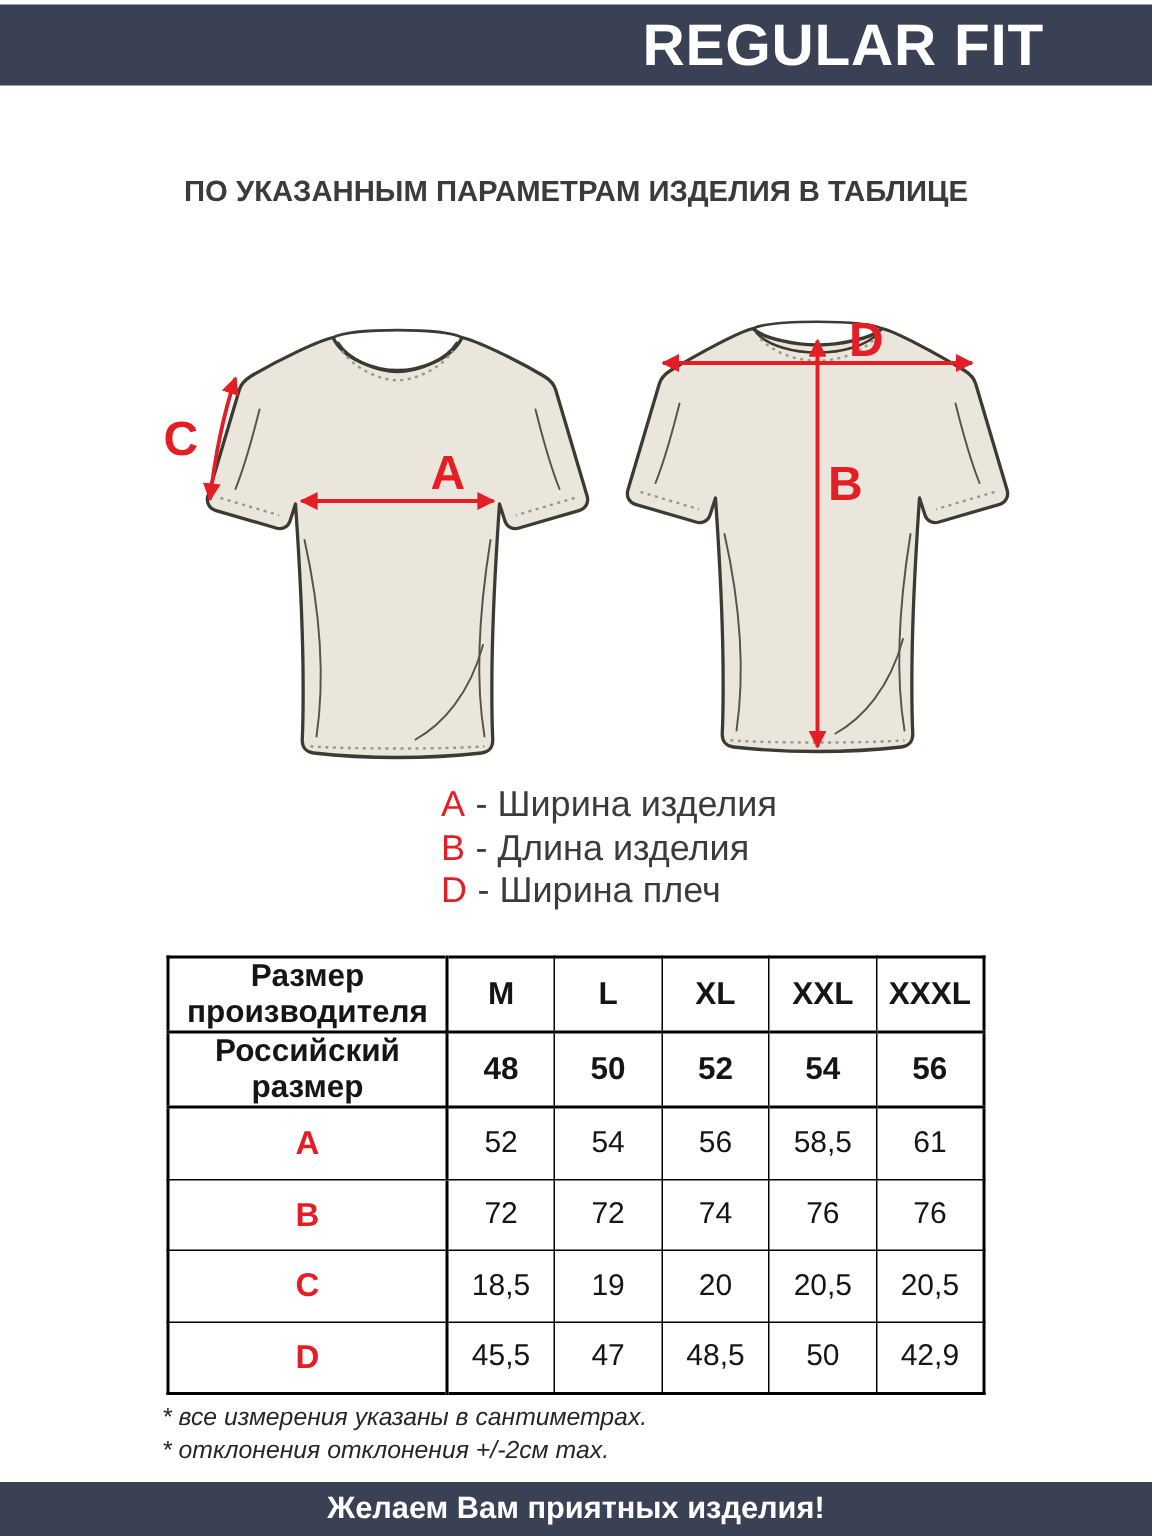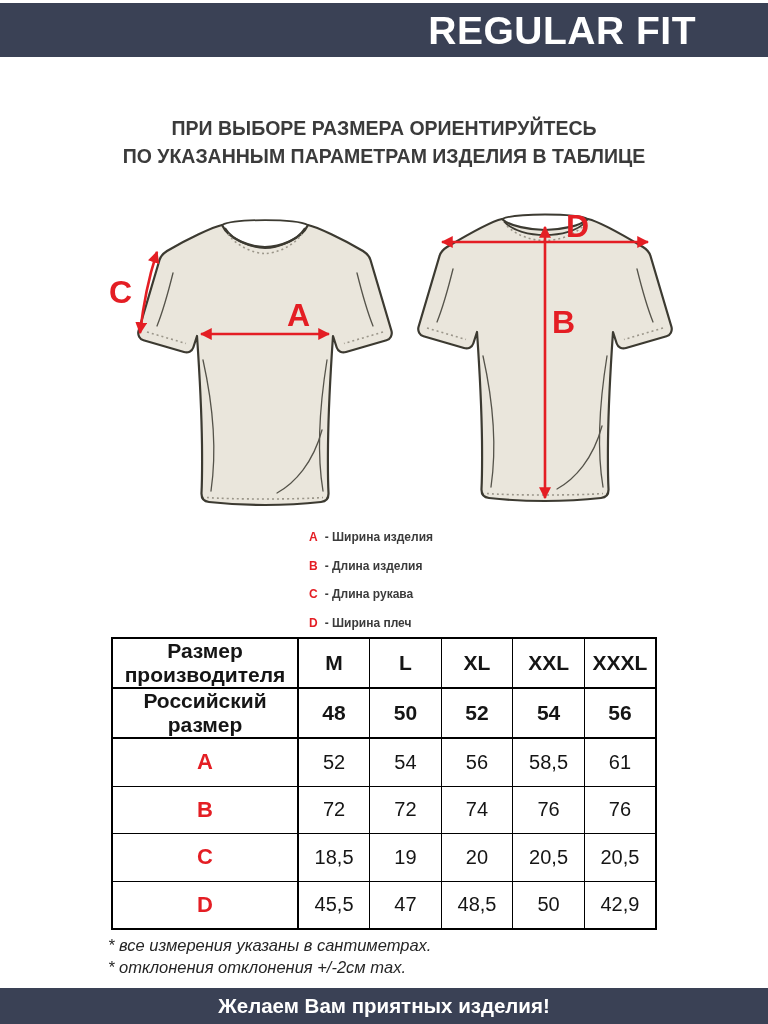--- a/index.html
+++ b/index.html
@@ -16,21 +16,21 @@
   .top-bar .title{color:#ffffff;font-weight:bold;font-size:39px;letter-spacing:.5px;line-height:1;}
   
   .intro{
     position:absolute;top:114px;left:0;width:768px;text-align:center;
     color:#3b3b3b;font-weight:bold;font-size:19.5px;line-height:28px;
   }
   
   .front-svg{position:absolute;left:95px;top:195px;}
   .back-svg{position:absolute;left:400px;top:193px;}
   
-  .legend{position:absolute;left:309px;top:523px;font-size:12px;font-weight:bold;line-height:28.5px;color:#3b3b3b;}
+  .legend{position:absolute;left:294px;top:523px;font-size:24px;font-weight:normal;line-height:28.5px;color:#3b3b3b;}
   .legend .letter{color:#e41e24;margin-right:7px;}
   
   .size-table{
     position:absolute;left:111px;top:637px;width:544px;border-collapse:collapse;
     table-layout:fixed;color:#151515;
   }
   .size-table td{
     border:1.5px solid #000;height:46.5px;text-align:center;vertical-align:middle;
     padding:0;font-size:20px;
   }
@@ -58,21 +58,20 @@
 </head>
 <body>
 
 <div class="page">
 
   <div class="top-bar">
     <span class="title">REGULAR FIT</span>
   </div>
 
   <div class="intro">
-    <div>ПРИ ВЫБОРЕ РАЗМЕРА ОРИЕНТИРУЙТЕСЬ</div>
     <div>ПО УКАЗАННЫМ ПАРАМЕТРАМ ИЗДЕЛИЯ В ТАБЛИЦЕ</div>
   </div>
 
   <svg class="front-svg" width="300" height="330" viewBox="0 0 300 330">
     <defs>
       <marker id="ahF" viewBox="0 0 10 10" refX="9" refY="5" markerWidth="4.6" markerHeight="4.6" orient="auto-start-reverse">
         <path d="M0,0 L10,5 L0,10 Z" fill="#e41e24"></path>
       </marker>
     </defs>
     <g>
@@ -137,21 +136,20 @@
       <line class="marrow" x1="42" y1="49" x2="248" y2="49" marker-start="url(#ahB)" marker-end="url(#ahB)"></line>
       <text class="mlabel" x="166" y="44">D</text>
       <line class="marrow" x1="145" y1="34" x2="145" y2="305" marker-start="url(#ahB)" marker-end="url(#ahB)"></line>
       <text class="mlabel" x="152" y="140">B</text>
     </g>
   </svg>
 
   <div class="legend">
     <div><span class="letter">A</span><span>- Ширина изделия</span></div>
     <div><span class="letter">B</span><span>- Длина изделия</span></div>
-    <div><span class="letter">C</span><span>- Длина рукава</span></div>
     <div><span class="letter">D</span><span>- Ширина плеч</span></div>
   </div>
 
   <table class="size-table">
     <colgroup>
       <col style="width:186px">
         <col style="width:71.6px">
         <col style="width:71.6px">
       <col style="width:71.6px">
         <col style="width:71.6px">

